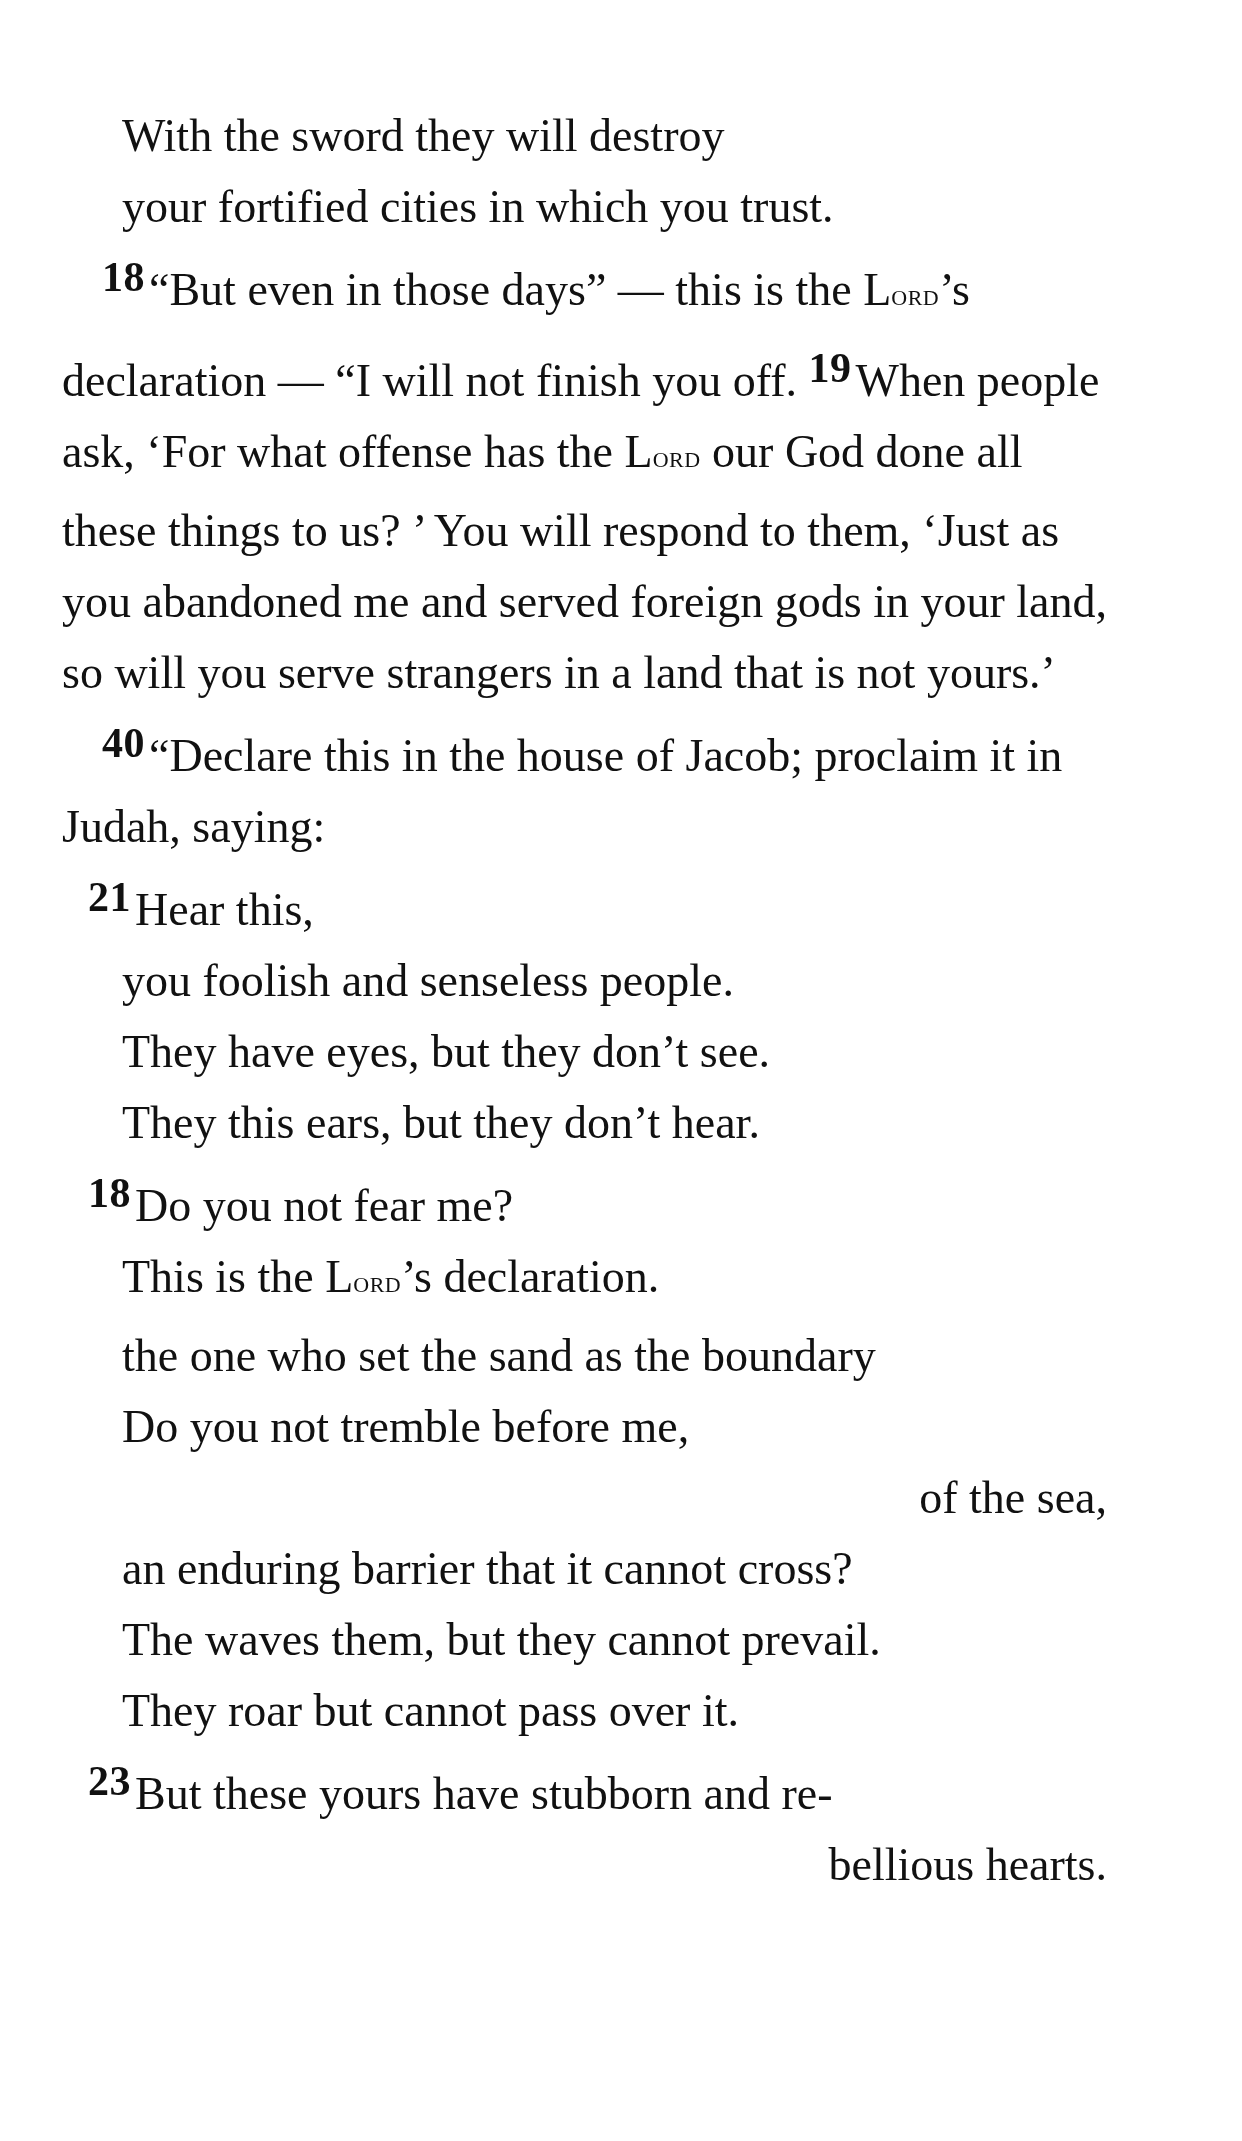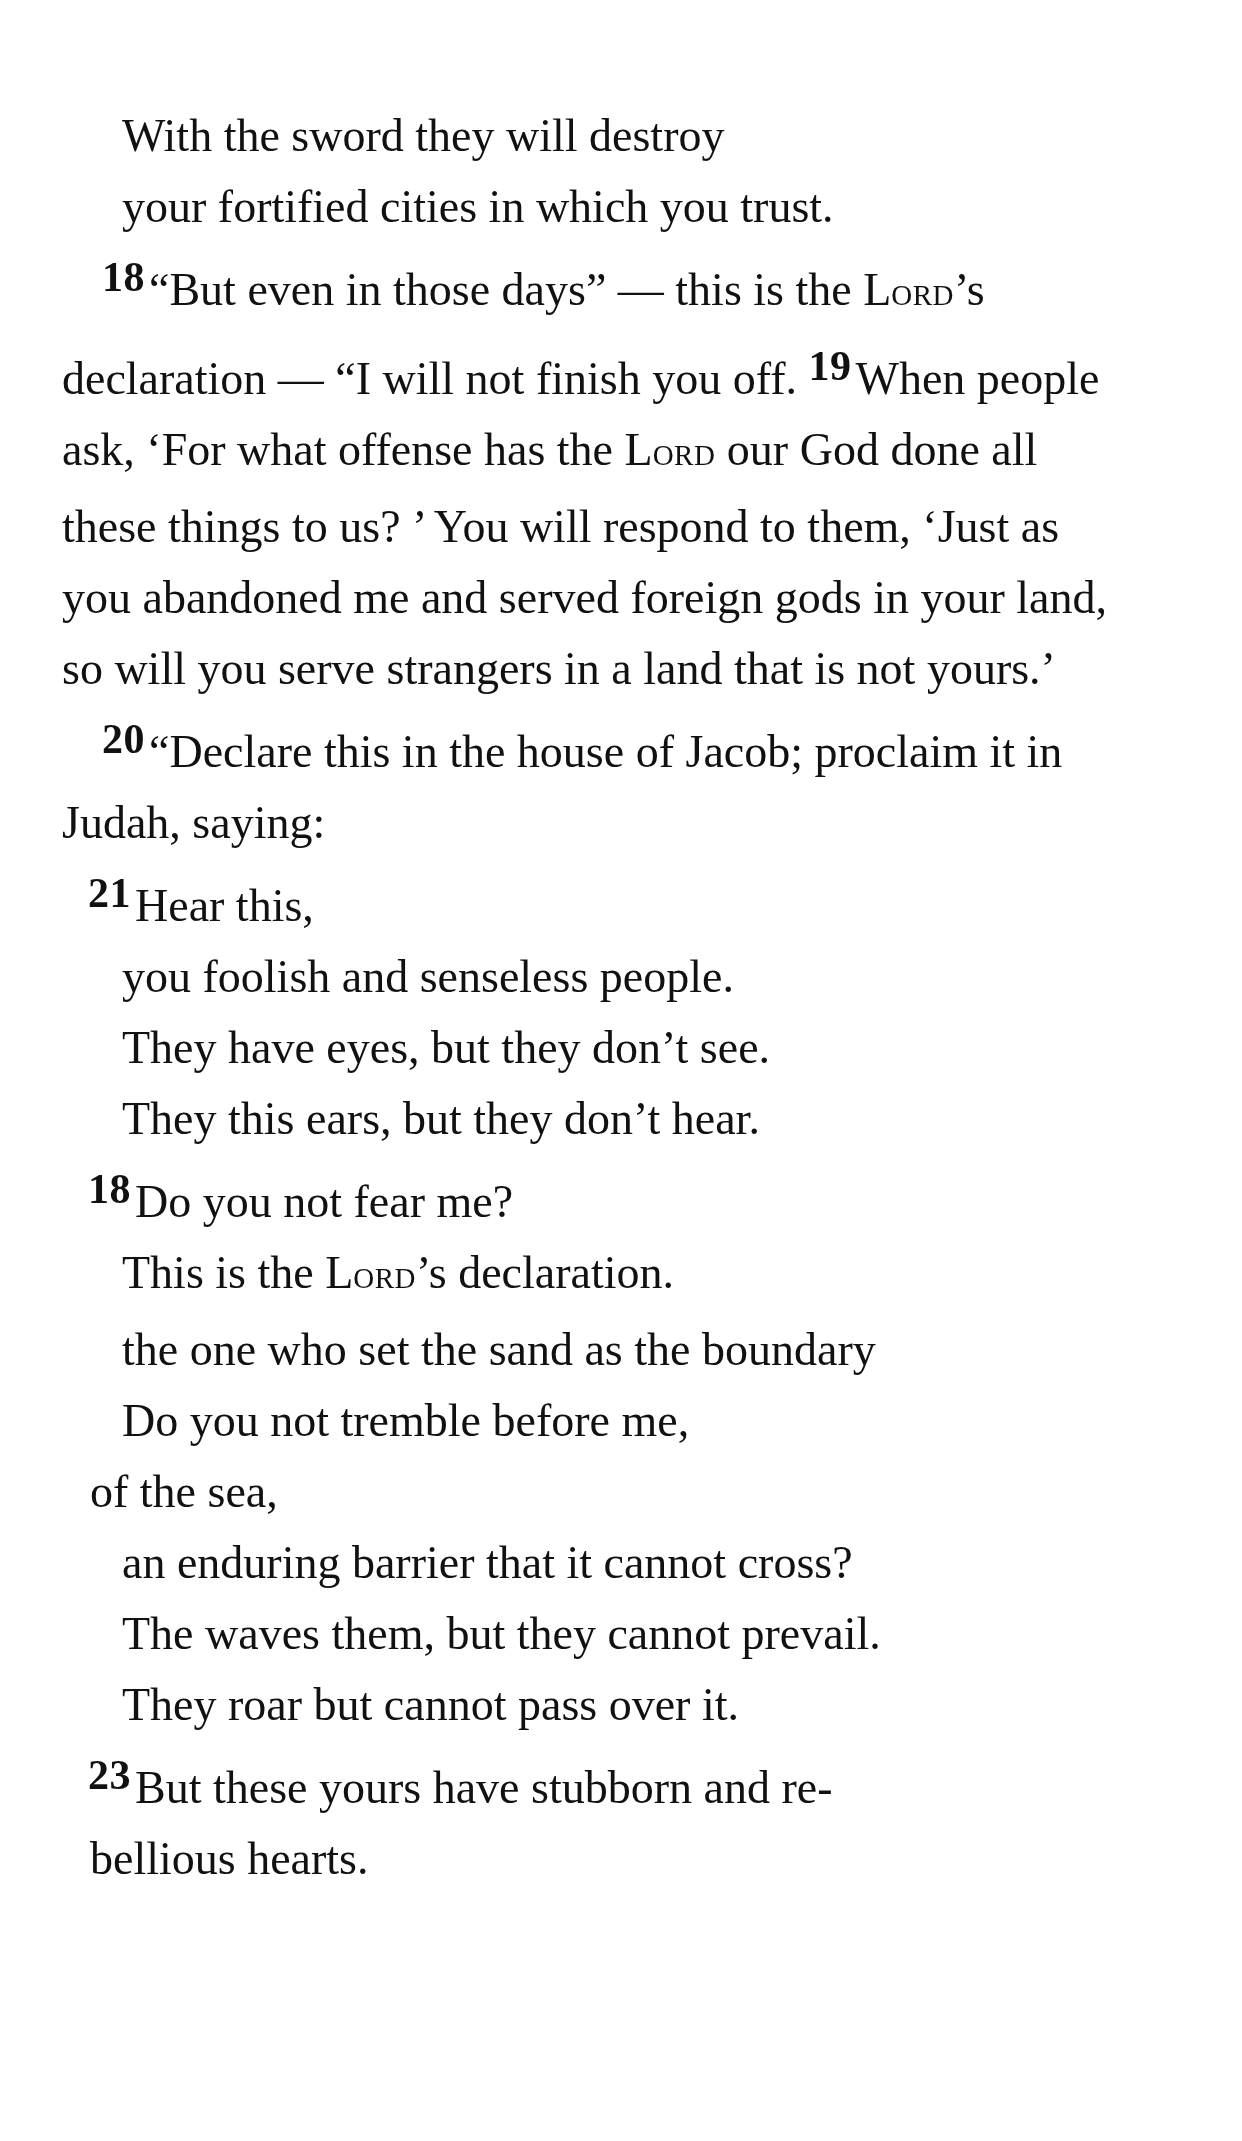--- a/index.html
+++ b/index.html
@@ -35,21 +35,21 @@
     padding-right: 4px;
   }
   
   .sc {
     font-variant: normal;
   }
   .sc .cap {
     font-size: 46px;
   }
   .sc .small {
-    font-size: 29px;
+    font-size: 22px;
     letter-spacing: 0.5px;
   }
   
   .para {
     margin: 0;
     text-indent: 40px;
   }
   
   .poetry {
     margin: 0;
@@ -61,39 +61,40 @@
   }
   .pline.lvl1 {
     padding-left: 60px;
   }
   .pline.hang {
     padding-left: 60px;
     text-indent: -34px;
   }
   .pline.cont {
     padding-left: 28px;
+    text-align: right;
   }
 </style>
 </head>
 <body>
 
 <div class="page">
   <div class="text-col">
 
     <div class="poetry">
       <div class="pline lvl1">With the sword they will destroy</div>
       <div class="pline lvl1">your fortified cities in which you trust.</div>
     </div>
 
     <p class="para">
       <span class="vnum">18</span><span>“But even in those days” — this is the </span><span class="sc"><span class="cap">L</span><span class="small">ORD</span></span><span>’s declaration — “I will not finish you off. </span><span class="vnum">19</span><span>When people ask, ‘For what offense has the </span><span class="sc"><span class="cap">L</span><span class="small">ORD</span></span><span> our God done all these things to us? ’ You will respond to them, ‘Just as you abandoned me and served foreign gods in your land, so will you serve strangers in a land that is not yours.’</span>
     </p>
 
     <p class="para">
-      <span class="vnum">20</span><span>“Declare this in the house of Jacob; proclaim it in Judah, saying:</span>
+      <span class="vnum">40</span><span>“Declare this in the house of Jacob; proclaim it in Judah, saying:</span>
     </p>
 
     <div class="poetry">
       <div class="pline hang"><span class="vnum">21</span><span>Hear this,</span></div>
       <div class="pline lvl1">you foolish and senseless people.</div>
       <div class="pline lvl1">They have eyes, but they don’t see.</div>
       <div class="pline lvl1">They this ears, but they don’t hear.</div>
     </div>
 
     <div class="poetry">

